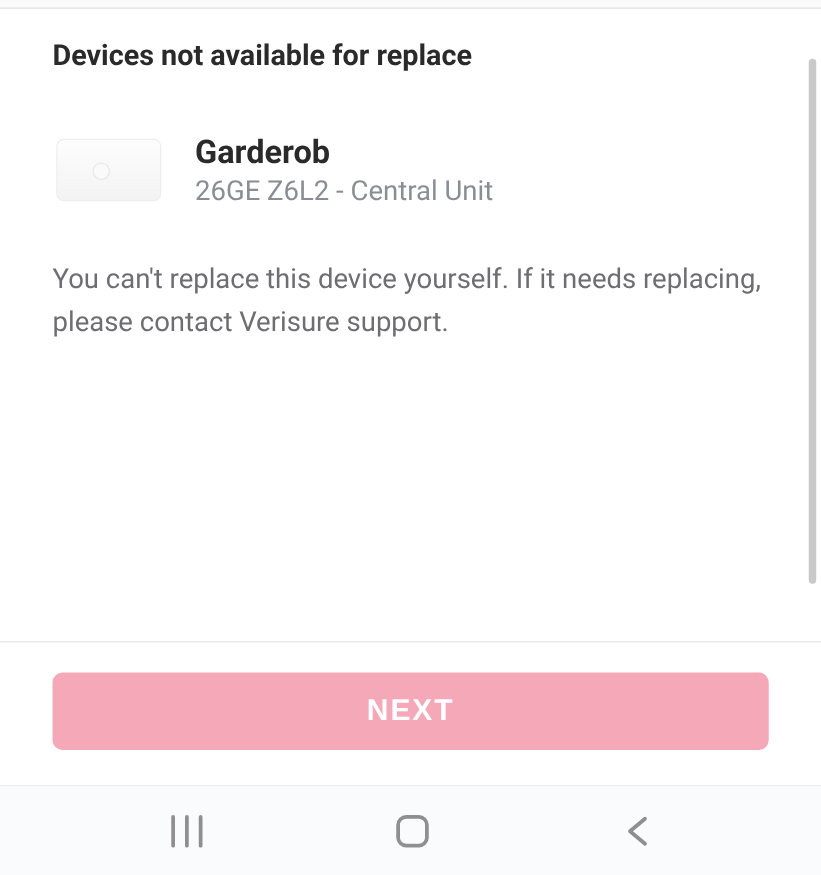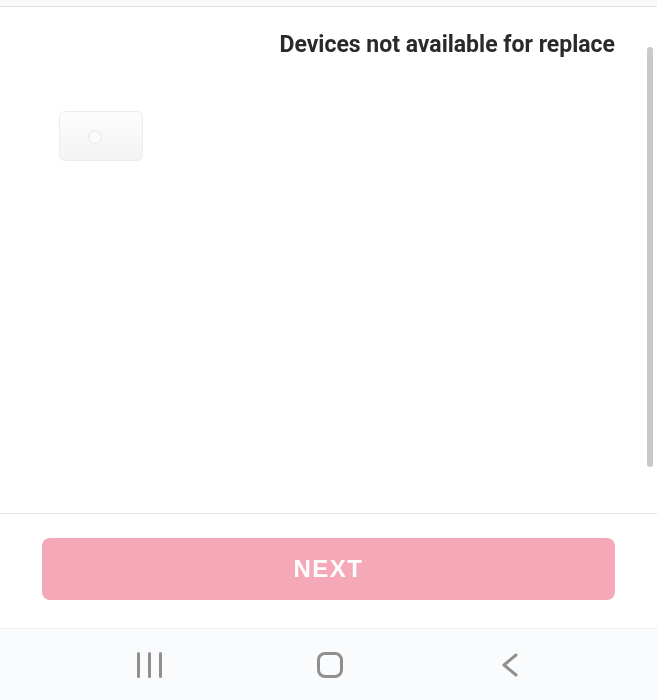--- a/index.html
+++ b/index.html
@@ -19,23 +19,22 @@
     .main-container {
       flex: 1;
       background: #ffffff;
       border-top: 1px solid #e0e0e0;
       position: relative;
       display: flex;
       flex-direction: column;
       margin-top: 6px;
     }
     .content-area {
-      padding: 24px 42px 0 56px;
+      padding: 24px 42px 0 42px;
       flex: 1;
-      text-align: right;
     }
     .page-title {
       font-size: 23px;
       font-weight: 700;
       color: #2a2a2a;
       margin-bottom: 48px;
     }
     .device-row {
       display: flex;
       align-items: center;
@@ -156,22 +155,29 @@
 <div class="main-container">
   <div class="scrollbar-track"></div>
 
   <div class="content-area">
     <h1 class="page-title">Devices not available for replace</h1>
 
     <div class="device-row">
       <div class="device-image">
         <div class="device-box"></div>
       </div>
+      <div class="device-info">
+        <div class="device-name">Garderob</div>
+        <div class="device-detail">
+          <span>26GE Z6L2</span> - <span>Central Unit</span>
+        </div>
+      </div>
     </div>
 
+    <p class="message-text">You can't replace this device yourself. If it needs replacing, please contact Verisure support.</p>
   </div>
 
   <div class="button-section">
     <button class="next-button">NEXT</button>
   </div>
 </div>
 
 <div class="nav-bar">
   <div class="nav-recents">
     <span></span>

